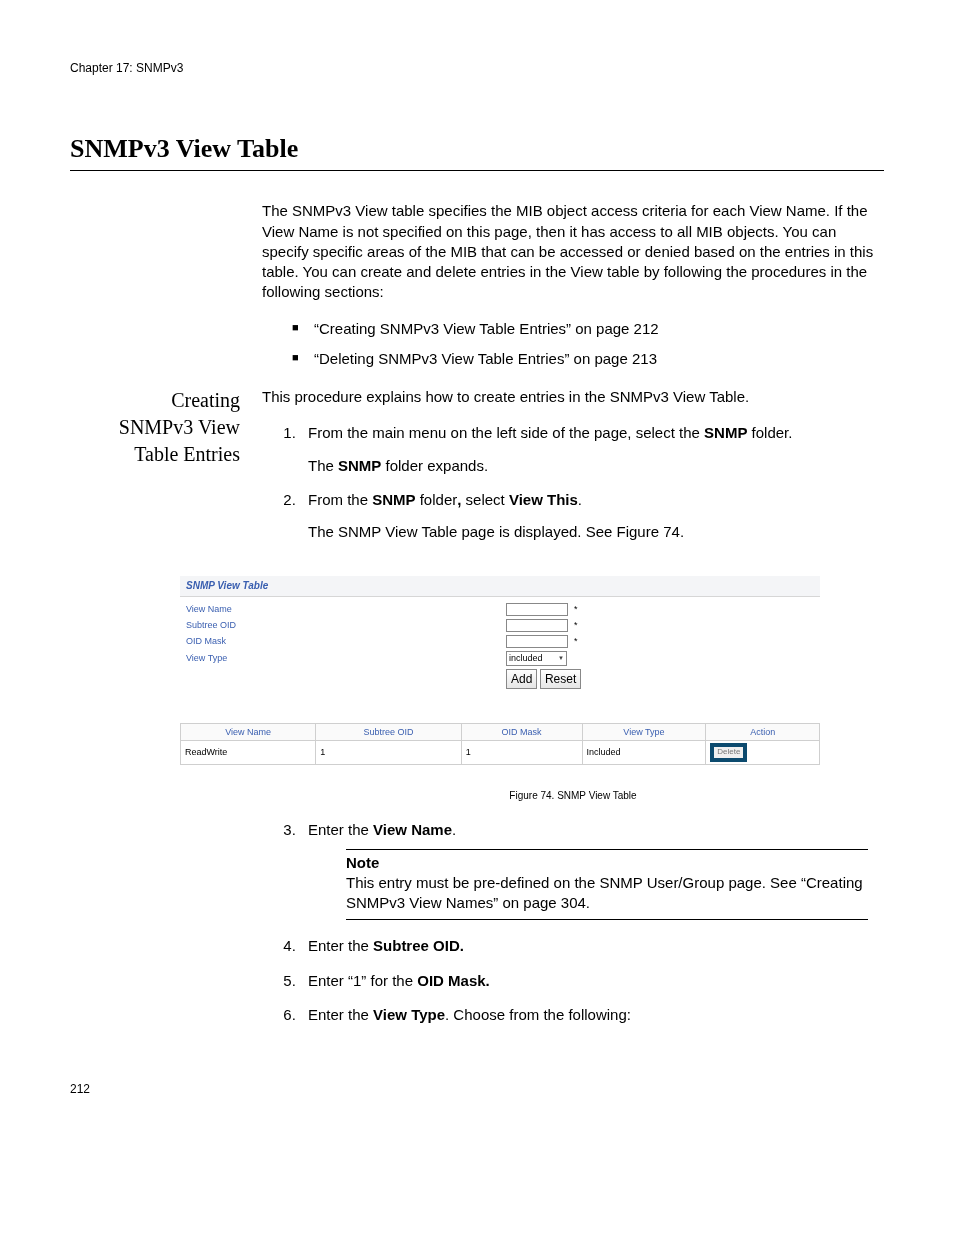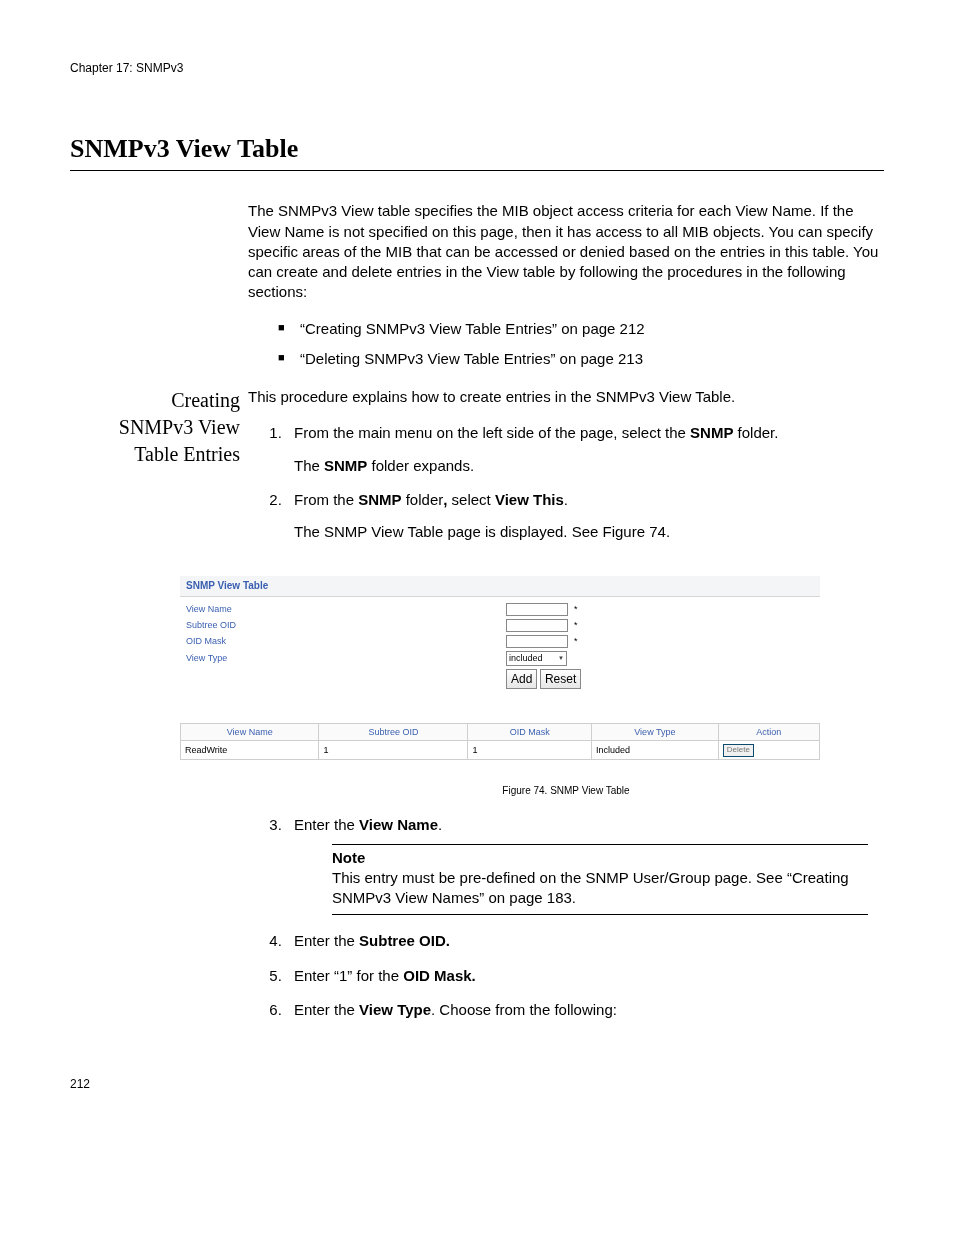--- a/index.html
+++ b/index.html
@@ -22,21 +22,21 @@
     font-size: 26px;
     margin: 0 0 4px 0;
   }
   .title-rule {
     border: none;
     border-top: 1px solid #000;
     margin: 0 0 30px 0;
   }
   .content-wrap {
     display: flex;
-    gap: 8px;
+    gap: 22px;
     justify-content: center;
   }
   .side-col {
     flex: 0 0 170px;
     text-align: right;
   }
   .sidebar-heading {
     font-family: "Times New Roman", Times, serif;
     font-weight: normal;
     font-size: 20px;
@@ -70,20 +70,21 @@
 
   
   .figure {
     margin: 18px 0 12px 0;
     width: 640px;
   }
   .fig-title {
     font-family: Arial, sans-serif;
     font-size: 10px;
     font-weight: bold;
+    font-style: italic;
     color: #3a5fb0;
     background: #f4f5f7;
     padding: 3px 6px;
     border-bottom: 1px solid #d6d6d6;
   }
   .fig-form {
     font-size: 9px;
     color: #3a5fb0;
     padding: 6px 6px;
     background: #fff;
@@ -120,21 +121,21 @@
   .fig-table th {
     color:#3a5fb0; font-weight:normal;
     border:1px solid #cfcfcf; padding:2px 4px;
     background:#fafafa;
   }
   .fig-table td {
     border:1px solid #cfcfcf; padding:2px 4px; text-align:left; color:#000;
   }
   .fig-del {
     display:inline-block;
-    border:1px solid #0c4a6e; background:#f0f0f0;
+    border:4px solid #0c4a6e; background:#f0f0f0;
     font-size:8px; padding:0 3px; color:#777;
   }
   .figure-caption { text-align:center; font-size:10px; margin: 12px 0 18px 0;}
 
   .note-block {
     margin: 8px 0 16px 38px;
   }
   .note-rule { border:none; border-top:1px solid #000; margin:0; width:100%; }
   .note-title { font-weight:bold; margin-top:3px; }
   .page-num { font-size:12px; margin-top:40px; }
@@ -237,21 +238,21 @@
   <div class="side-col"></div>
   <div class="main-col">
     <div class="figure-caption">Figure 74. SNMP View Table</div>
 
     <ol class="steps" start="3">
       <li>
         <span>Enter the </span><strong>View Name</strong><span>.</span>
         <div class="note-block">
           <hr class="note-rule">
           <div class="note-title">Note</div>
-          <div>This entry must be pre-defined on the SNMP User/Group page. See “Creating SNMPv3 View Names” on page 183.</div>
+          <div>This entry must be pre-defined on the SNMP User/Group page. See “Creating SNMPv3 View Names” on page 304.</div>
           <hr class="note-rule" style="margin-top:6px;">
         </div>
       </li>
       <li>
         <span>Enter the </span><strong>Subtree OID.</strong>
       </li>
       <li>
         <span>Enter “1” for the </span><strong>OID Mask.</strong>
       </li>
       <li>

